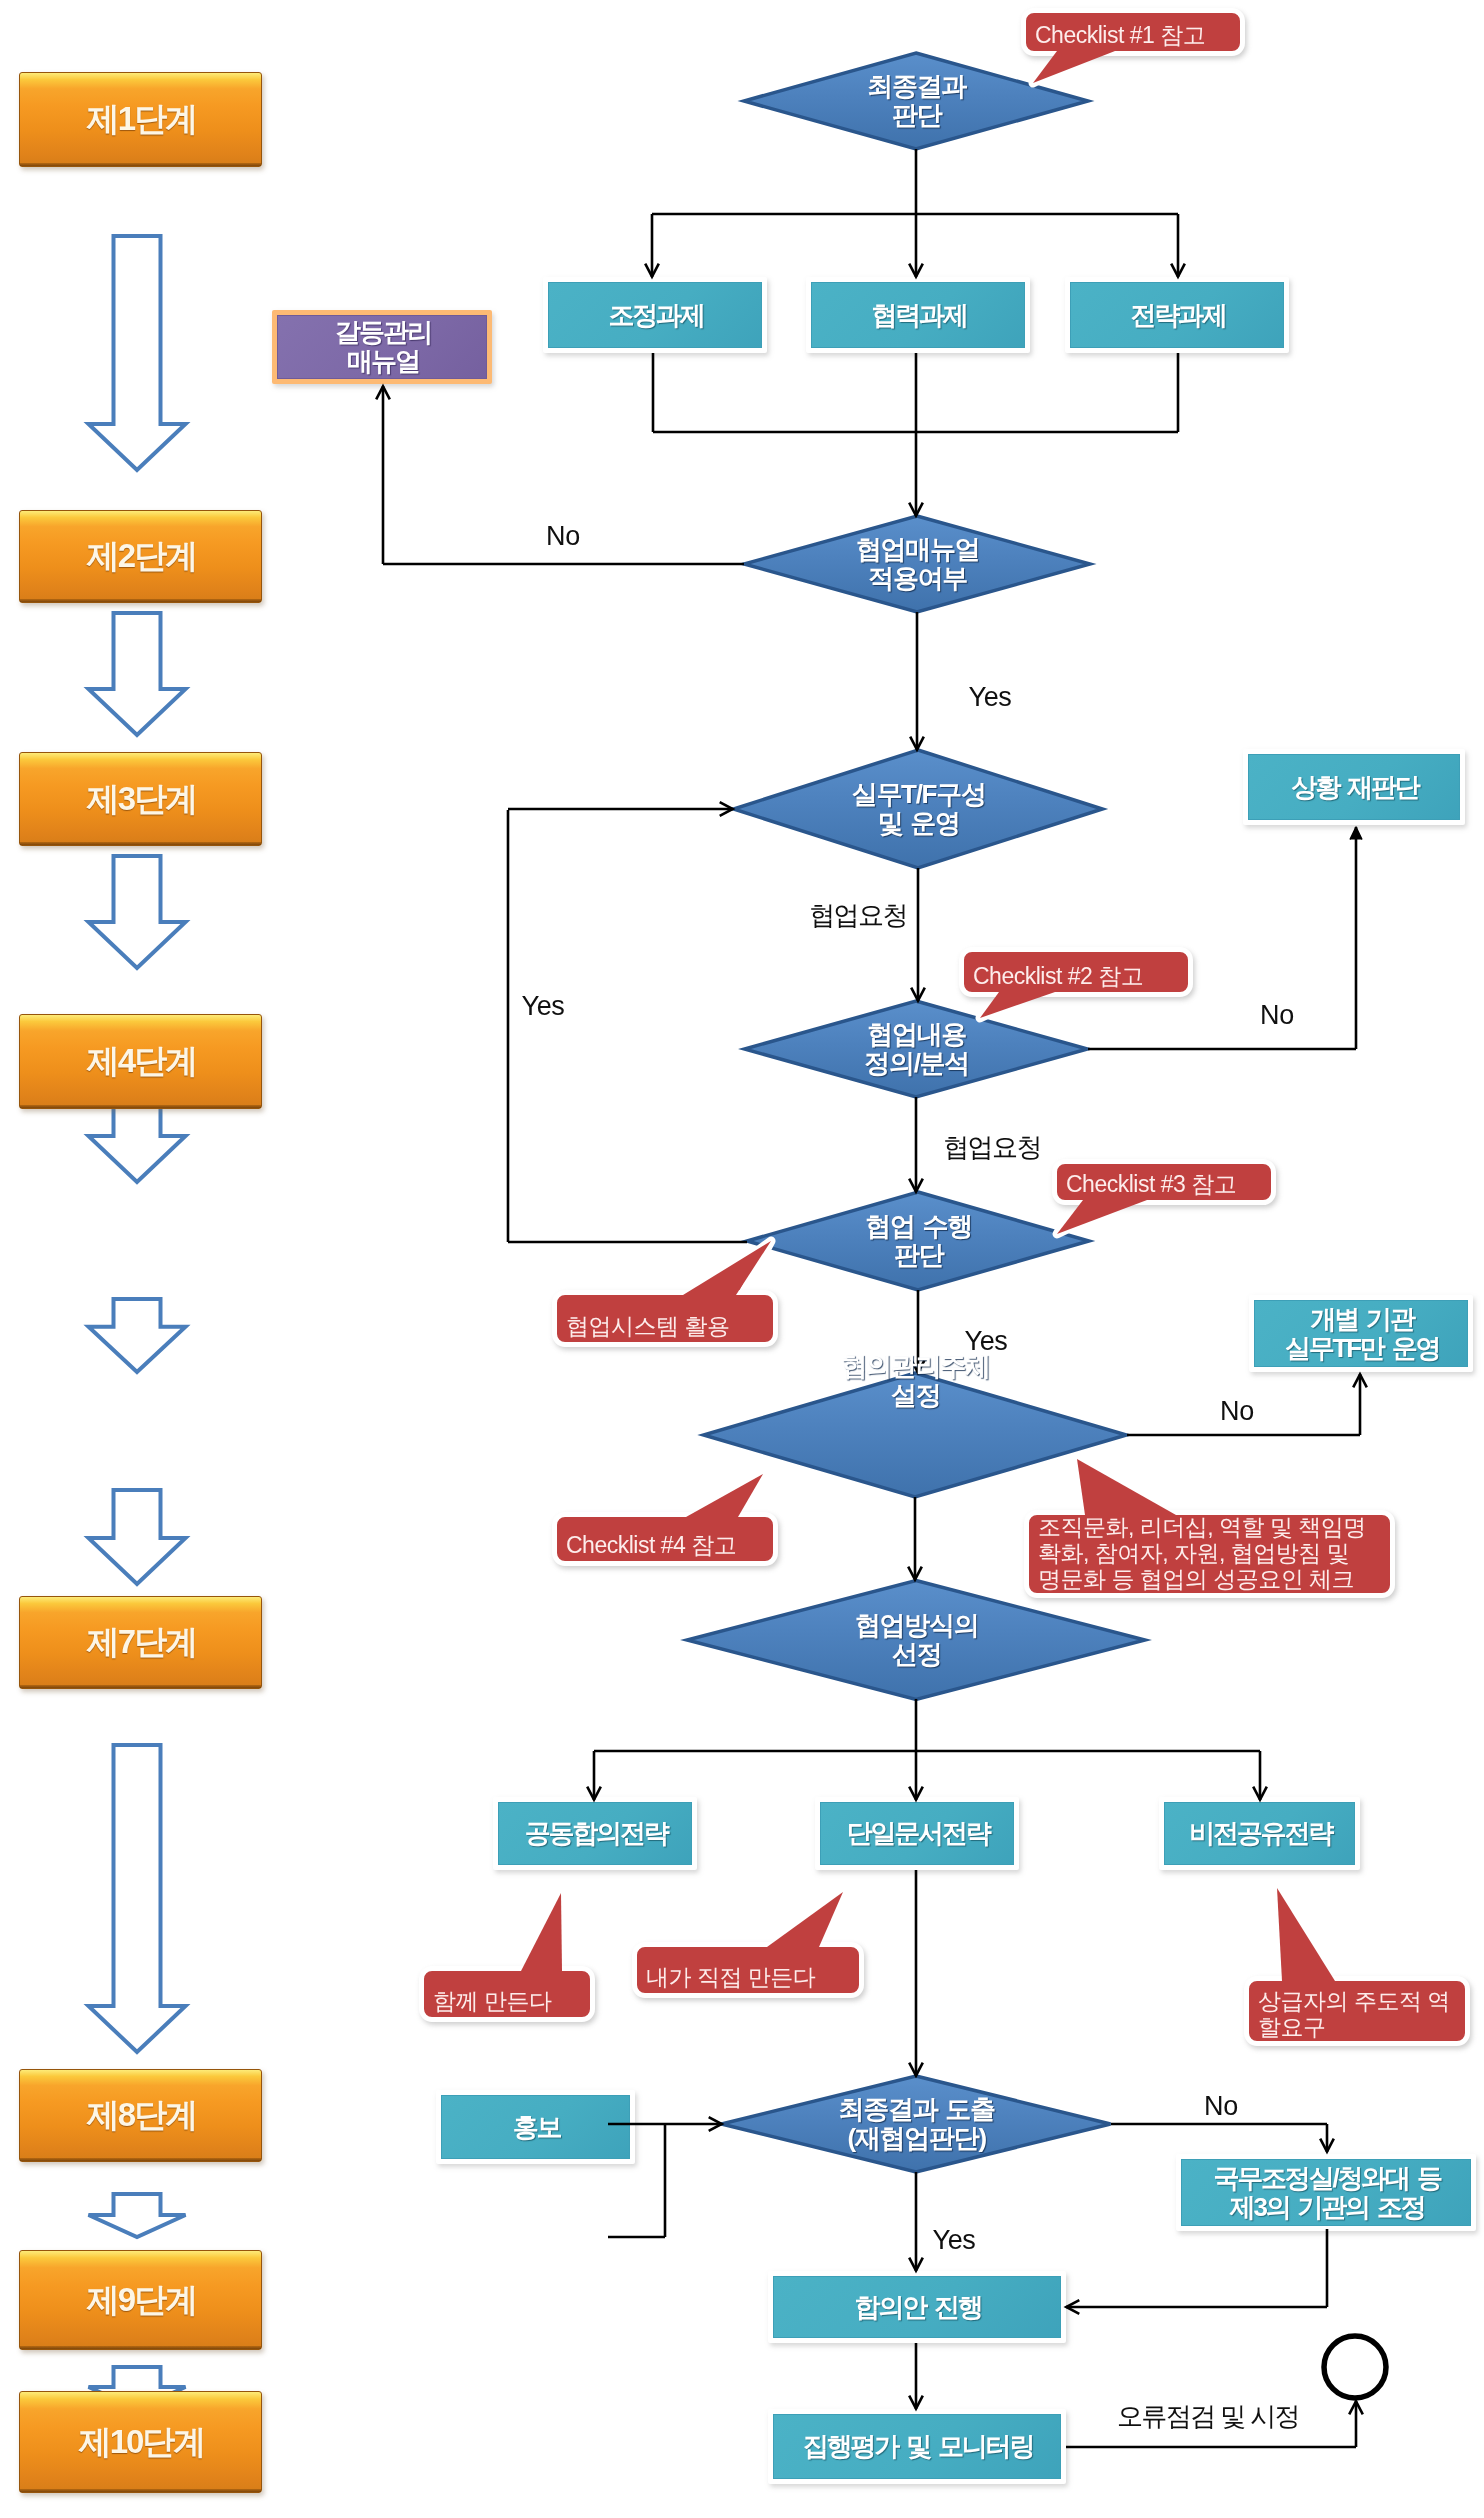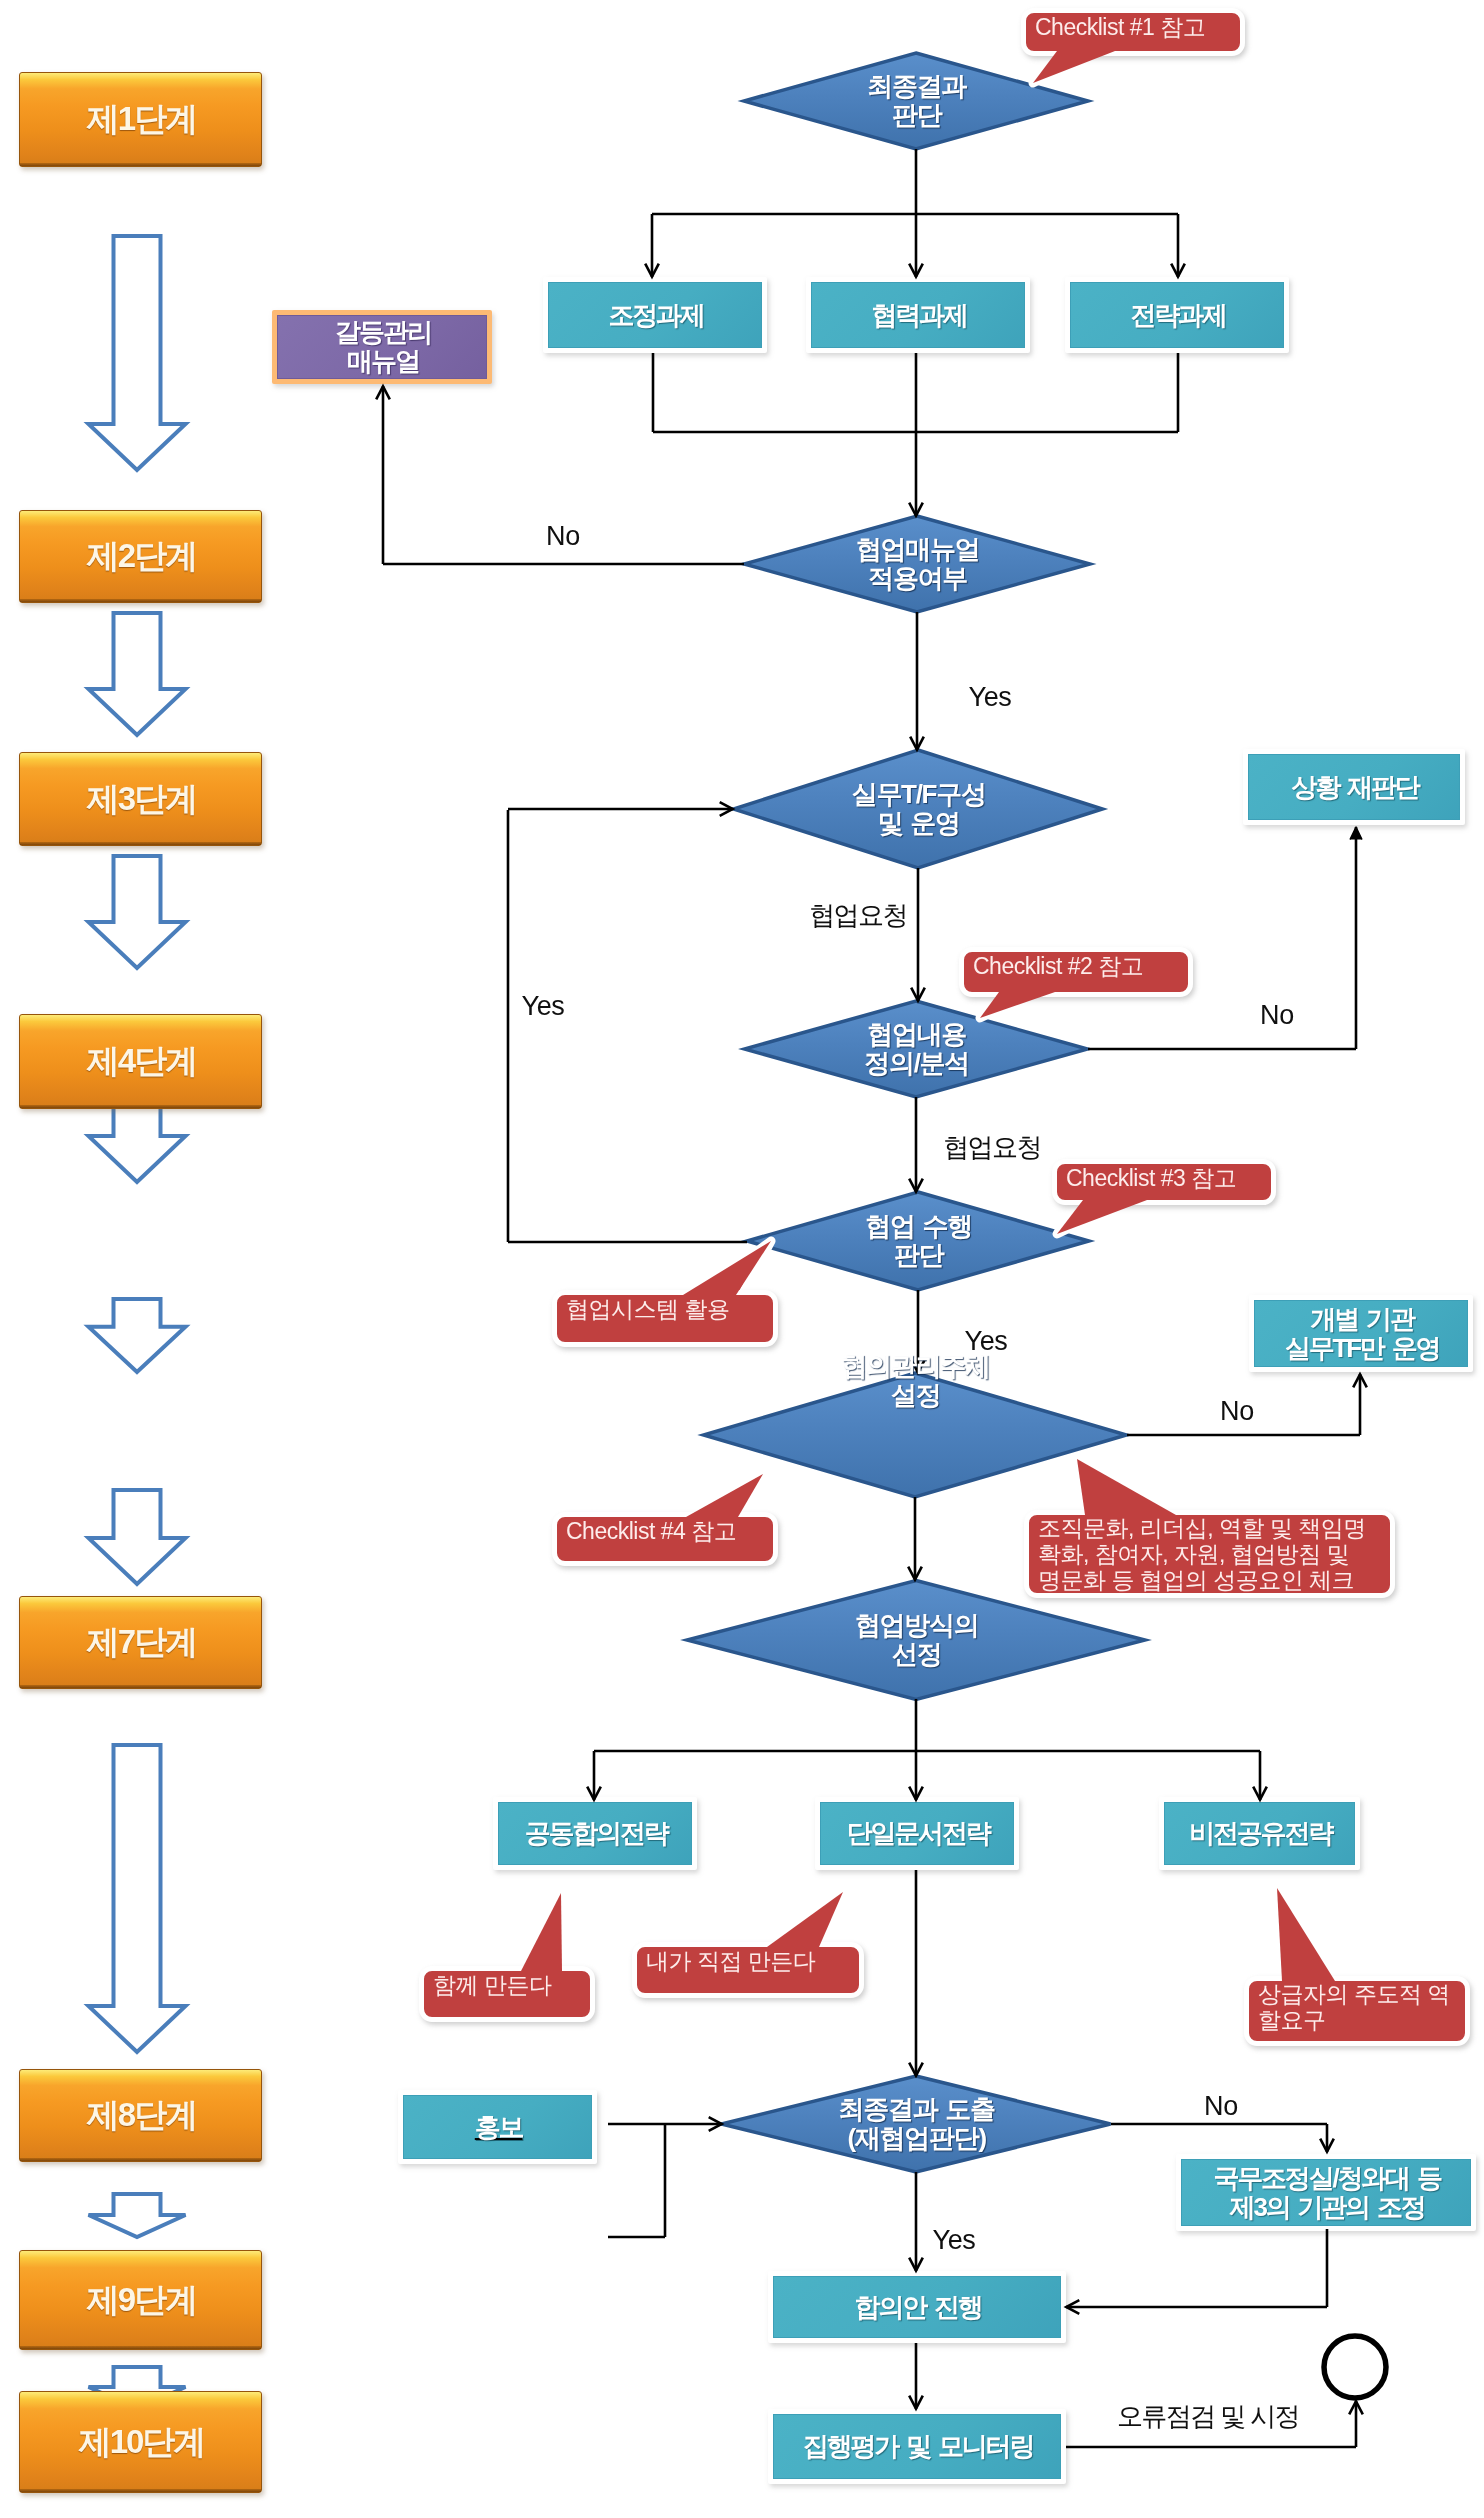--- a/index.html
+++ b/index.html
@@ -52,23 +52,23 @@
         border:1px solid #6f5b98;
         display:flex;flex-direction:column;align-items:center;justify-content:center;
         text-align:center;color:#ffffff;font-weight:bold;font-size:26px;
         letter-spacing:-1.9px;text-shadow:1px 1px 1px rgba(50,35,85,.7);}
   .vbox>.inner span{display:block;line-height:29px;white-space:nowrap;margin-right:-2.2px;}
 
   
   .callout{position:absolute;box-sizing:border-box;
         background:#c0403f;border:5px solid #ffffff;border-radius:13px;
         box-shadow:2px 3px 5px rgba(150,150,150,.45);
-        display:flex;align-items:flex-start;justify-content:flex-start;
+        display:flex;align-items:flex-end;justify-content:flex-start;
         color:#fdeceb;font-size:23px;letter-spacing:-0.5px;
-        padding:0 6px 19px 9px;z-index:6;}
+        padding:0 6px 1px 9px;z-index:6;}
   .callout.multi .ctext span{line-height:26px;}
 
   .callout .ctext{display:flex;flex-direction:column;width:100%;position:relative;z-index:8;}
   .callout .ctext span{display:block;white-space:nowrap;line-height:29px;}
 
   
   .elabel{position:absolute;color:#101010;font-size:27px;line-height:30px;
         white-space:nowrap;letter-spacing:-0.3px;}
   .elabel.kr{font-size:26px;letter-spacing:-1.6px;}
 </style>
@@ -198,21 +198,21 @@
   <div class="pbox" style="left:815px;top:1797px;width:204px;height:73px;">
     <div class="inner">
       <span>단일문서전략</span>
     </div>
   </div>
   <div class="pbox" style="left:1159px;top:1797px;width:201px;height:73px;">
     <div class="inner">
       <span>비전공유전략</span>
     </div>
   </div>
-  <div class="pbox" style="left:398px;top:2090px;width:199px;height:74px;text-decoration:underline;">
+  <div class="pbox" style="left:436px;top:2090px;width:199px;height:74px;">
     <div class="inner">
       <span>홍보</span>
     </div>
   </div>
   <div class="pbox" style="left:1176px;top:2154px;width:300px;height:77px;">
     <div class="inner">
       <span>국무조정실/청와대 등</span>
       <span>제3의 기관의 조정</span>
     </div>
   </div>

